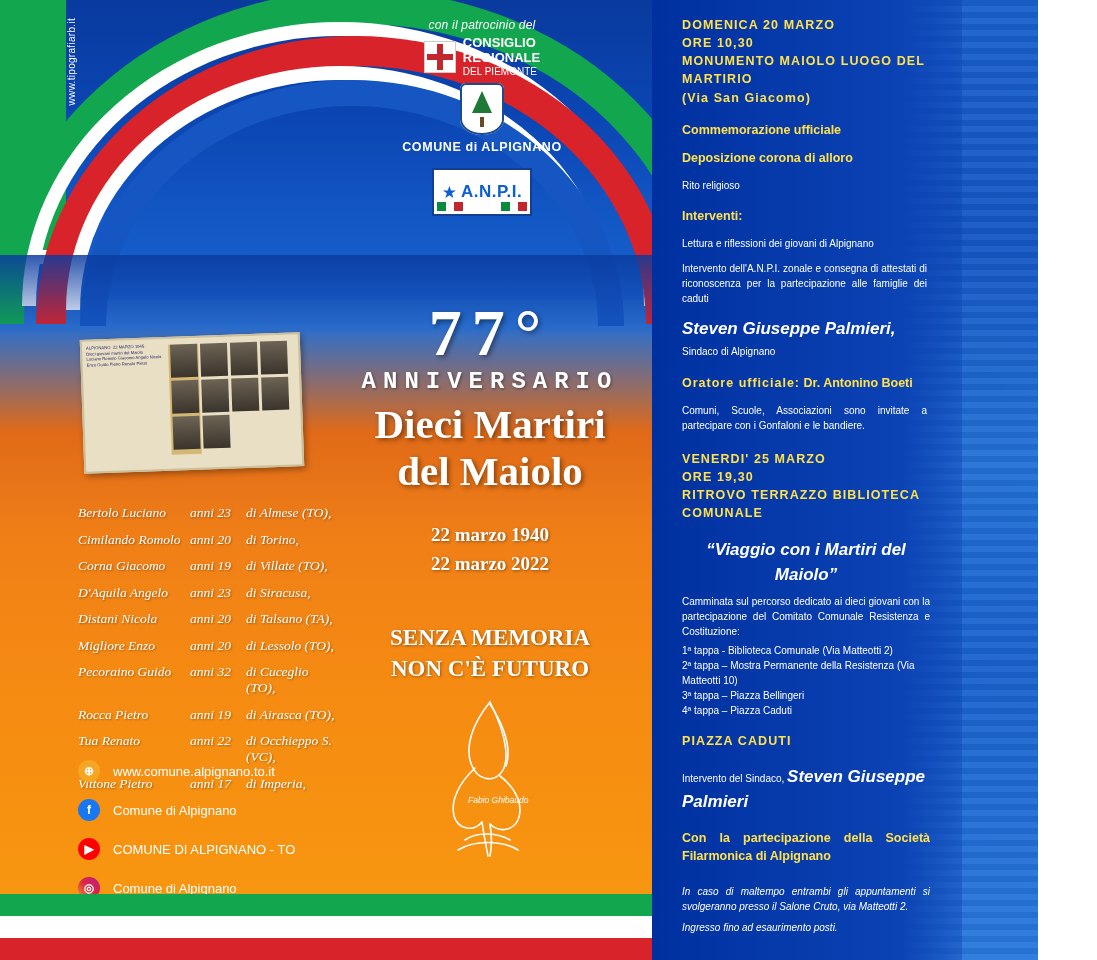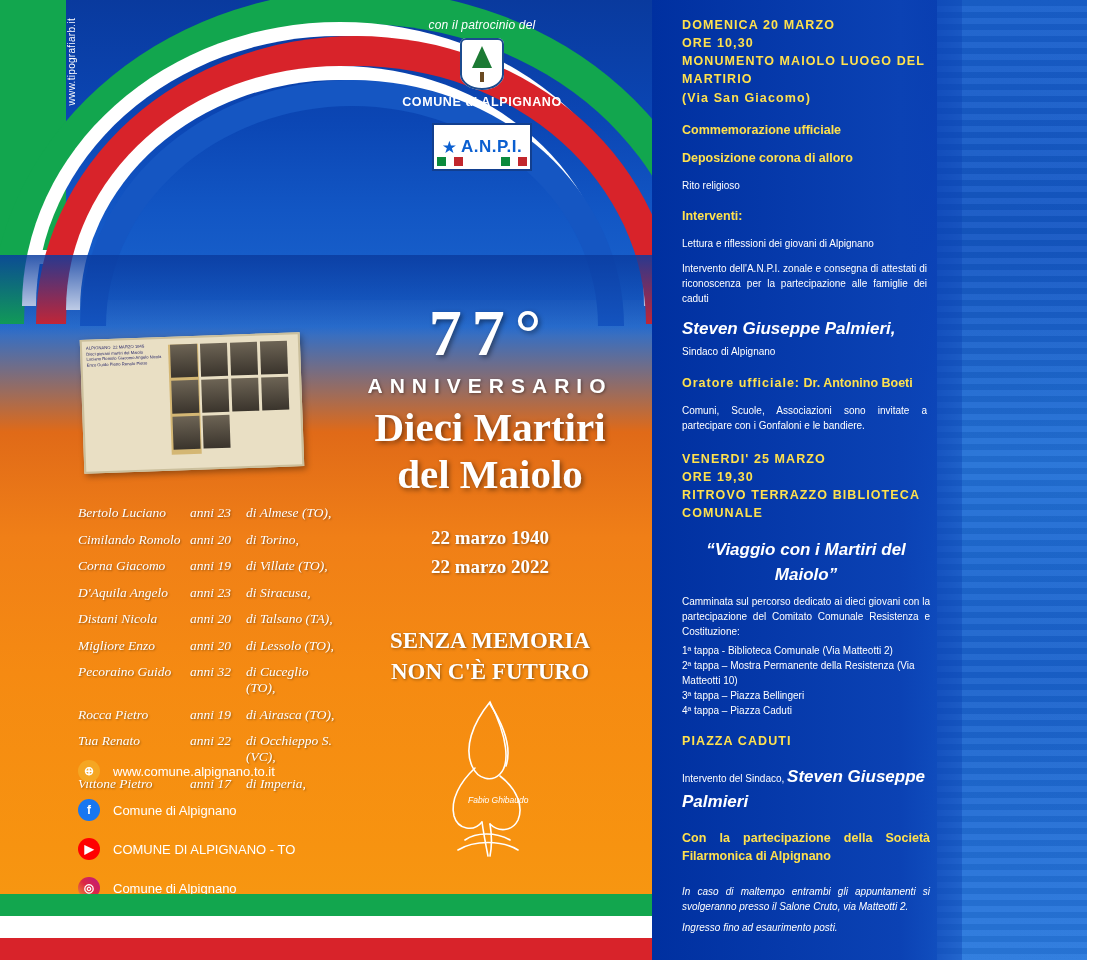--- a/index.html
+++ b/index.html
@@ -54,21 +54,21 @@
          background:#e9dfc4;border:2px solid #cbbf9c;box-shadow:2px 3px 6px rgba(0,0,0,.35);overflow:hidden;}
   .photo .ph-txt{position:absolute;left:4px;top:4px;width:80px;font-size:4.2px;color:#2b2b6b;line-height:1.35;}
   .photo .grid{position:absolute;left:88px;top:6px;width:124px;display:flex;flex-wrap:wrap;gap:3px;}
   .photo .grid i{display:block;width:27px;height:33px;background:linear-gradient(#6d6455,#3a342c);}
   .photo .mid{position:absolute;left:86px;top:6px;width:30px;height:110px;background:#caa24a;opacity:.65;}
 
   
   .head{position:absolute;left:330px;top:300px;width:320px;text-align:center;color:#fff;}
   .h-77{font-family:"Liberation Serif",serif;font-size:66px;font-weight:bold;letter-spacing:10px;
         text-shadow:2px 2px 5px rgba(0,0,0,.45);line-height:1;}
-  .h-ann{font-family:Liberation Sans, sans-serif;font-size:21px;font-weight:bold;letter-spacing:7px;margin-top:8px;
+  .h-ann{font-family:Liberation Mono, monospace;font-size:24px;font-weight:bold;letter-spacing:7px;margin-top:2px;
         text-shadow:1px 1px 3px rgba(0,0,0,.4);}
   .h-title{font-family:"Liberation Serif",serif;font-size:41px;font-weight:bold;margin-top:6px;line-height:1.15;
         text-shadow:2px 2px 5px rgba(0,0,0,.45);}
   .h-dates{font-family:"Liberation Serif",serif;font-size:19px;font-weight:bold;margin-top:26px;line-height:1.5;
         text-shadow:1px 1px 3px rgba(0,0,0,.4);}
   .h-slogan{font-family:"Liberation Serif",serif;font-size:23px;font-weight:bold;margin-top:44px;line-height:1.35;
         text-shadow:1px 1px 3px rgba(0,0,0,.4);}
 
   
   .dove{position:absolute;left:420px;top:690px;width:140px;height:170px;}
@@ -93,21 +93,21 @@
   .ic-yt{background:#ff0000;font-size:9px;}
   .ic-ig{background:linear-gradient(45deg,#f09433,#dc2743,#bc1888);border-radius:6px;font-size:11px;}
 
   
   .botband{position:absolute;left:0;bottom:0;width:652px;height:66px;}
   .botband .g{position:absolute;left:0;top:0;width:652px;height:22px;background:#12a64e;}
   .botband .w{position:absolute;left:0;top:22px;width:652px;height:22px;background:#fff;}
   .botband .r{position:absolute;left:0;top:44px;width:652px;height:22px;background:#d8232a;}
 
   
-  .right{position:absolute;left:652px;top:0;width:435px;height:960px;
+  .right{position:absolute;left:652px;top:0;width:386px;height:960px;
          background:linear-gradient(135deg,#0030a0 0%,#0a40b8 35%,#1256c8 60%,#1f6ad4 100%);overflow:hidden;}
   .right .photostrip{position:absolute;right:0;top:0;width:150px;height:960px;
          background:linear-gradient(#1a63cf,#1558c4 25%,#2473d8 48%,#1a62cd 70%,#2a7ade 100%);opacity:.95;}
   .right .photostrip:after{content:"";position:absolute;inset:0;
          background:repeating-linear-gradient(0deg,rgba(255,255,255,.05) 0 6px,rgba(0,0,0,.05) 6px 12px);}
   .right .veil{position:absolute;left:0;top:0;width:310px;height:960px;background:linear-gradient(90deg,#0030a0,#0b42b4 80%,rgba(11,66,180,.4));}
 
   .rtext{position:absolute;left:30px;top:16px;width:245px;color:#fff;}
   .rtext2{position:absolute;left:30px;width:248px;color:#fff;}
   .bold-y{color:#ffe14d;font-weight:bold;letter-spacing:1.1px;font-size:12.5px;line-height:1.45;text-transform:uppercase;}
@@ -133,20 +133,28 @@
     <div class="arc" style="left:36px;top:36px;width:580px;height:258px;border-width:30px;border-color:#d8232a;"></div>
     <div class="arc" style="left:66px;top:66px;width:520px;height:230px;border-width:14px;border-color:#ffffff;"></div>
     <div class="arc" style="left:80px;top:80px;width:492px;height:220px;border-width:26px;border-color:#1556c2;"></div>
 
     <div class="blue-overlay"></div>
 
     <div class="vertical-url">www.tipografiarb.it</div>
 
     <div class="patro">
       <div class="patro-title">con il patrocinio del</div>
+      <div class="crp">
+        <div class="crp-cross"></div>
+        <div class="crp-txt">
+          <div class="t1">CONSIGLIO</div>
+          <div class="t1">REGIONALE</div>
+          <div class="t2">DEL PIEMONTE</div>
+        </div>
+      </div>
       <div style="margin-top:6px;">
         <div class="stemma">
           <div class="tree"></div>
           <div class="trunk"></div>
         </div>
         <div class="comune">COMUNE di ALPIGNANO</div>
       </div>
       <div class="anpi">
         <span class="flag"></span>
         <span class="flag2"></span>

